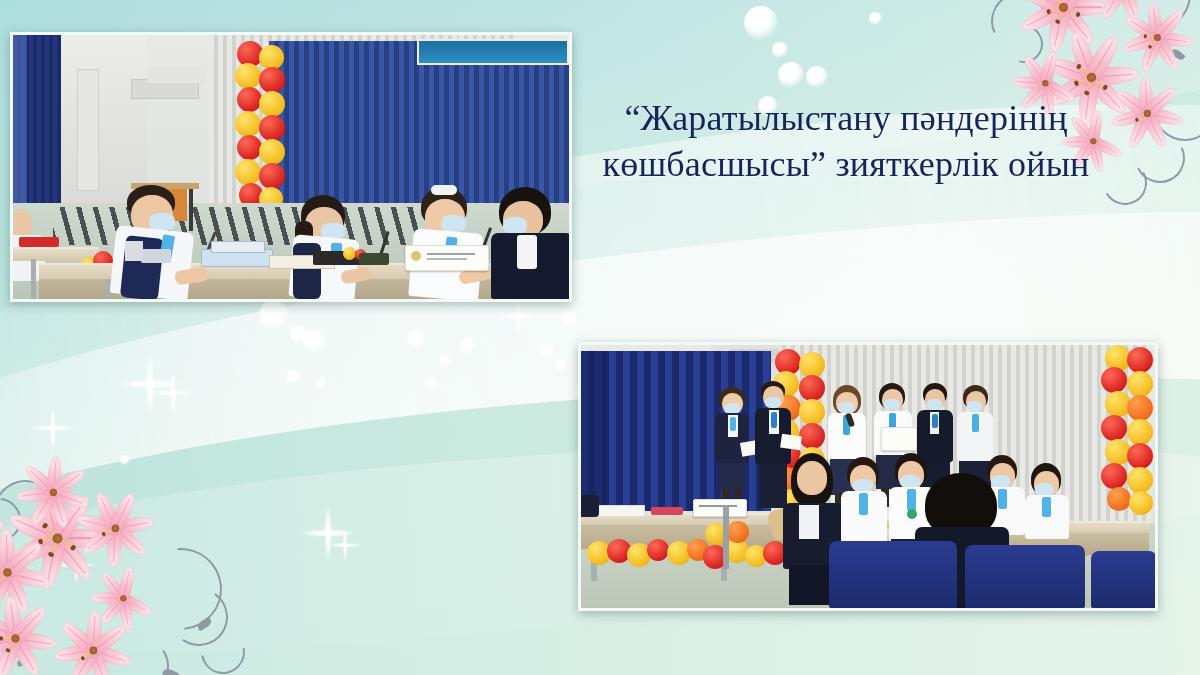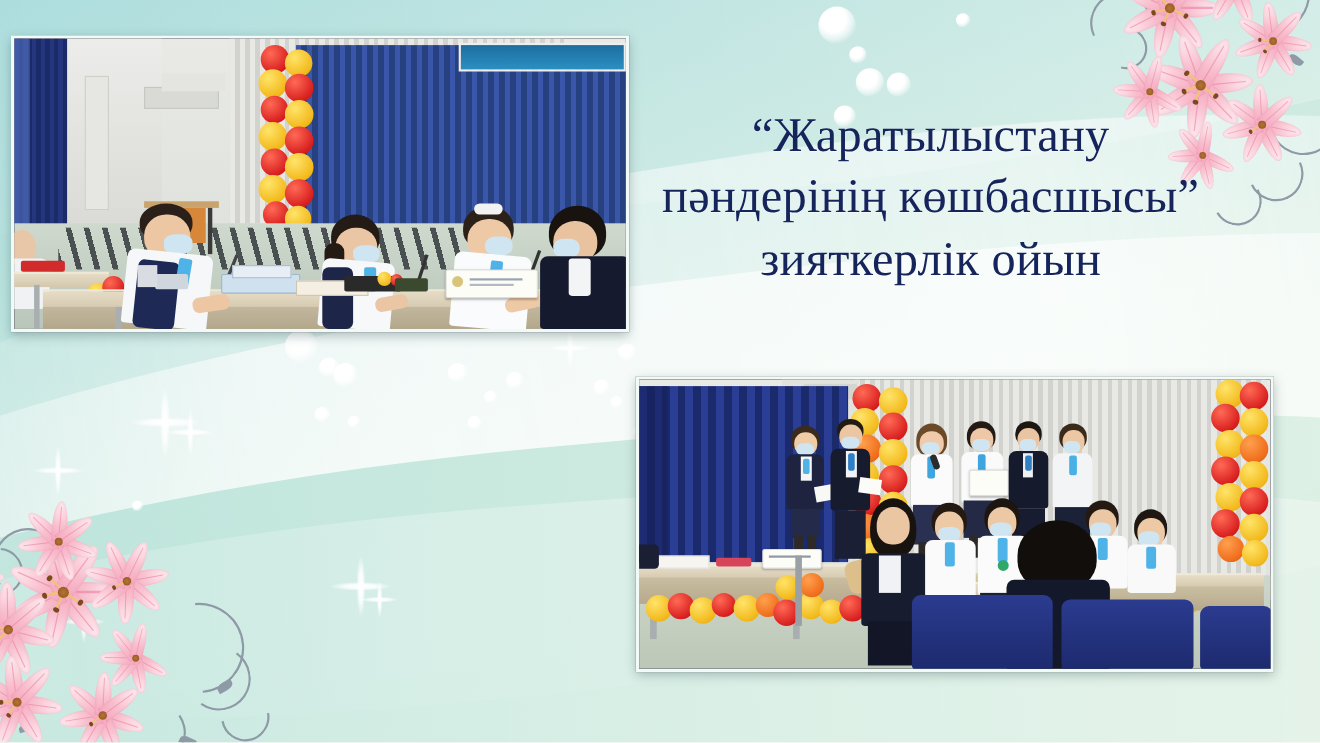--- a/index.html
+++ b/index.html
@@ -122,21 +122,21 @@
 
   .vine{position:absolute;border:2.5px solid #8e9aa6;border-radius:50%;border-color:#8e9aa6 transparent transparent #8e9aa6;}
   .vine2{position:absolute;border:2.5px solid #8e9aa6;border-radius:50%;border-color:transparent #8e9aa6 #8e9aa6 transparent;}
   .leafy{position:absolute;background:#8e9aa6;border-radius:50% 0 50% 0;}
 
   
   .title{
     position:absolute;left:596px;top:95px;width:500px;
     text-align:center;color:#16245c;
     font-family:"Liberation Serif", serif;
-    font-size:44px;line-height:1.28;
+    font-size:36px;line-height:1.28;
     letter-spacing:.2px;
     text-shadow:0 1px 0 rgba(255,255,255,.45);
     white-space:pre-line;
   }
 </style>
 </head>
 <body>
 
 <div class="slide">
 

